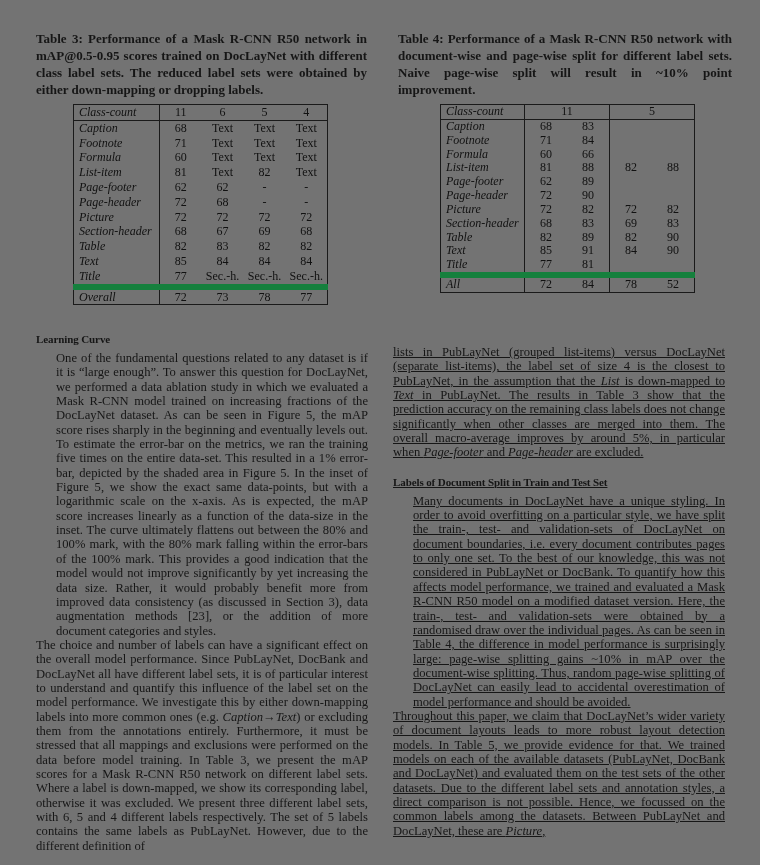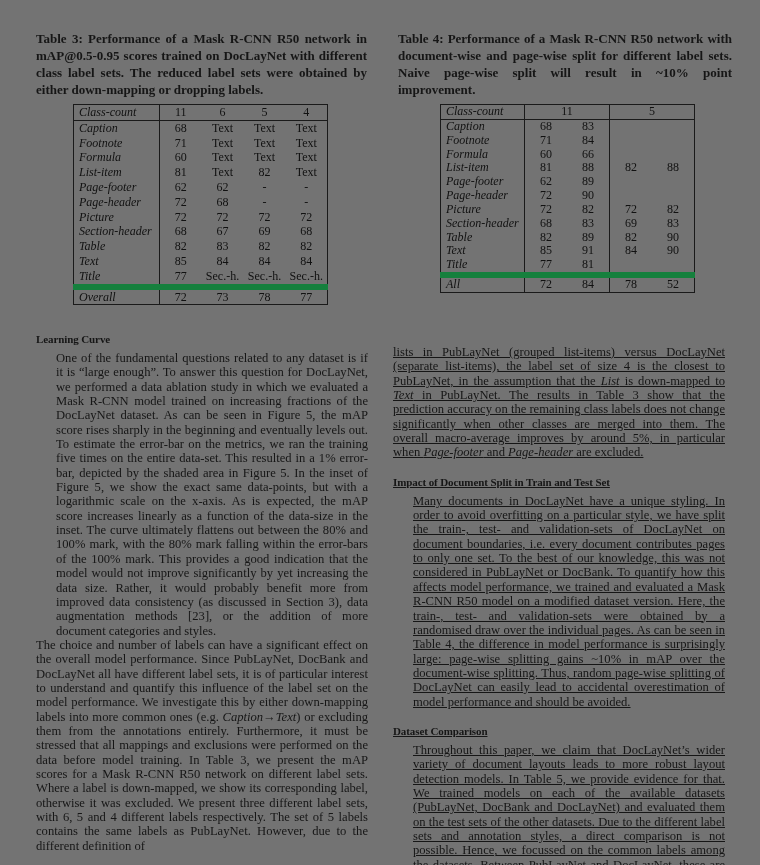--- a/index.html
+++ b/index.html
@@ -298,19 +298,18 @@
   </table>
 
   <div class="bodycol" id="left-body">
     <h2 class="sect">Learning Curve</h2>
     <p>One of the fundamental questions related to any dataset is if it is “large enough”. To answer this question for DocLayNet, we performed a data ablation study in which we evaluated a Mask R-CNN model trained on increasing fractions of the DocLayNet dataset. As can be seen in Figure 5, the mAP score rises sharply in the beginning and eventually levels out. To estimate the error-bar on the metrics, we ran the training five times on the entire data-set. This resulted in a 1% error-bar, depicted by the shaded area in Figure 5. In the inset of Figure 5, we show the exact same data-points, but with a logarithmic scale on the x-axis. As is expected, the mAP score increases linearly as a function of the data-size in the inset. The curve ultimately flattens out between the 80% and 100% mark, with the 80% mark falling within the error-bars of the 100% mark. This provides a good indication that the model would not improve significantly by yet increasing the data size. Rather, it would probably benefit more from improved data consistency (as discussed in Section 3), data augmentation methods [23], or the addition of more document categories and styles.</p>
     <p><span>The choice and number of labels can have a significant effect on the overall model performance. Since PubLayNet, DocBank and DocLayNet all have different label sets, it is of particular interest to understand and quantify this influence of the label set on the model performance. We investigate this by either down-mapping labels into more common ones (e.g. </span><span class="it">Caption→Text</span><span>) or excluding them from the annotations entirely. Furthermore, it must be stressed that all mappings and exclusions were performed on the data before model training. In Table 3, we present the mAP scores for a Mask R-CNN R50 network on different label sets. Where a label is down-mapped, we show its corresponding label, otherwise it was excluded. We present three different label sets, with 6, 5 and 4 different labels respectively. The set of 5 labels contains the same labels as PubLayNet. However, due to the different definition of</span></p>
   </div>
 
   <div class="bodycol" id="right-body">
     <p><span>lists in PubLayNet (grouped list-items) versus DocLayNet (separate list-items), the label set of size 4 is the closest to PubLayNet, in the assumption that the </span><span class="it">List</span><span> is down-mapped to </span><span class="it">Text</span><span> in PubLayNet. The results in Table 3 show that the prediction accuracy on the remaining class labels does not change significantly when other classes are merged into them. The overall macro-average improves by around 5%, in particular when </span><span class="it">Page-footer</span><span> and </span><span class="it">Page-header</span><span> are excluded.</span></p>
-    <h2 class="sect">Impact of Document Split in Train and Test Set</h2>
+    <h2 class="sect">Labels of Document Split in Train and Test Set</h2>
     <p>Many documents in DocLayNet have a unique styling. In order to avoid overfitting on a particular style, we have split the train-, test- and validation-sets of DocLayNet on document boundaries, i.e. every document contributes pages to only one set. To the best of our knowledge, this was not considered in PubLayNet or DocBank. To quantify how this affects model performance, we trained and evaluated a Mask R-CNN R50 model on a modified dataset version. Here, the train-, test- and validation-sets were obtained by a randomised draw over the individual pages. As can be seen in Table 4, the difference in model performance is surprisingly large: page-wise splitting gains ~10% in mAP over the document-wise splitting. Thus, random page-wise splitting of DocLayNet can easily lead to accidental overestimation of model performance and should be avoided.</p>
-    <h2 class="sect">Dataset Comparison</h2>
     <p><span>Throughout this paper, we claim that DocLayNet’s wider variety of document layouts leads to more robust layout detection models. In Table 5, we provide evidence for that. We trained models on each of the available datasets (PubLayNet, DocBank and DocLayNet) and evaluated them on the test sets of the other datasets. Due to the different label sets and annotation styles, a direct comparison is not possible. Hence, we focussed on the common labels among the datasets. Between PubLayNet and DocLayNet, these are </span><span class="it">Picture</span><span>,</span></p>
   </div>
 
 </div>
 
 </body></html>

